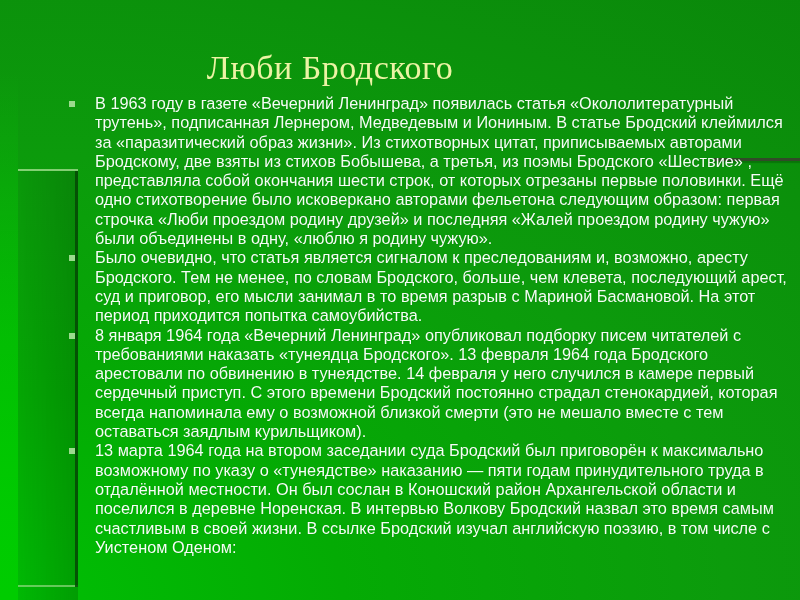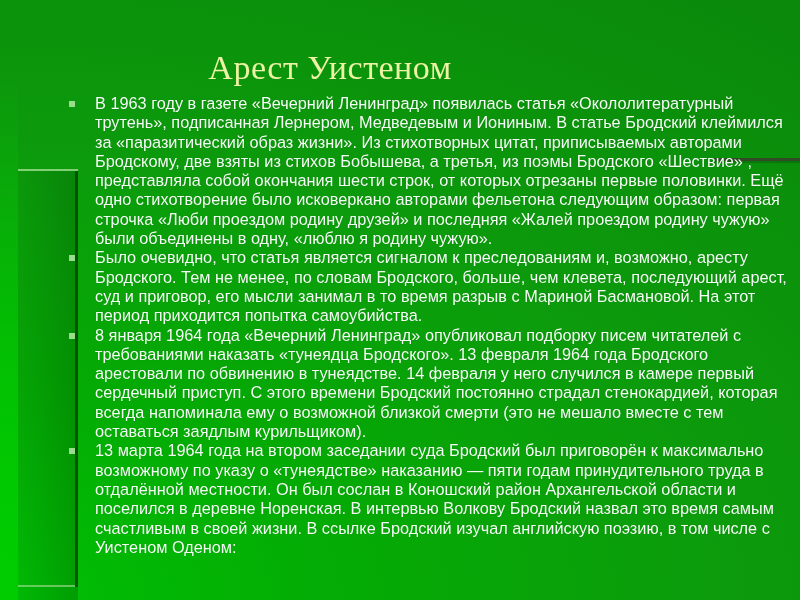--- a/index.html
+++ b/index.html
@@ -72,21 +72,21 @@
   }
 </style>
 </head>
 <body>
 
 <div class="slide">
   <div class="left-strip"></div>
   <div class="left-column"></div>
   <div class="right-groove"></div>
 
-  <h1 class="slide-title">Арест Уистеном</h1>
+  <h1 class="slide-title">Люби Бродского</h1>
 
   <ul class="bullet-list">
       <li>В 1963 году в газете «Вечерний Ленинград» появилась статья «Окололитературный трутень», подписанная Лернером, Медведевым и Иониным. В статье Бродский клеймился за «паразитический образ жизни». Из стихотворных цитат, приписываемых авторами Бродскому, две взяты из стихов Бобышева, а третья, из поэмы Бродского «Шествие» , представляла собой окончания шести строк, от которых отрезаны первые половинки. Ещё одно стихотворение было исковеркано авторами фельетона следующим образом: первая строчка «Люби проездом родину друзей» и последняя «Жалей проездом родину чужую» были объединены в одну, «люблю я родину чужую».</li>
       <li>Было очевидно, что статья является сигналом к преследованиям и, возможно, аресту Бродского. Тем не менее, по словам Бродского, больше, чем клевета, последующий арест, суд и приговор, его мысли занимал в то время разрыв с Мариной Басмановой. На этот период приходится попытка самоубийства.</li>
       <li>8 января 1964 года «Вечерний Ленинград» опубликовал подборку писем читателей с требованиями наказать «тунеядца Бродского». 13 февраля 1964 года Бродского арестовали по обвинению в тунеядстве. 14 февраля у него случился в камере первый сердечный приступ. С этого времени Бродский постоянно страдал стенокардией, которая всегда напоминала ему о возможной близкой смерти (это не мешало вместе с тем оставаться заядлым курильщиком).</li>
       <li>13 марта 1964 года на втором заседании суда Бродский был приговорён к максимально возможному по указу о «тунеядстве» наказанию — пяти годам принудительного труда в отдалённой местности. Он был сослан в Коношский район Архангельской области и поселился в деревне Норенская. В интервью Волкову Бродский назвал это время самым счастливым в своей жизни. В ссылке Бродский изучал английскую поэзию, в том числе с Уистеном Оденом:</li>
     </ul>
 </div>
 
 </body></html>

